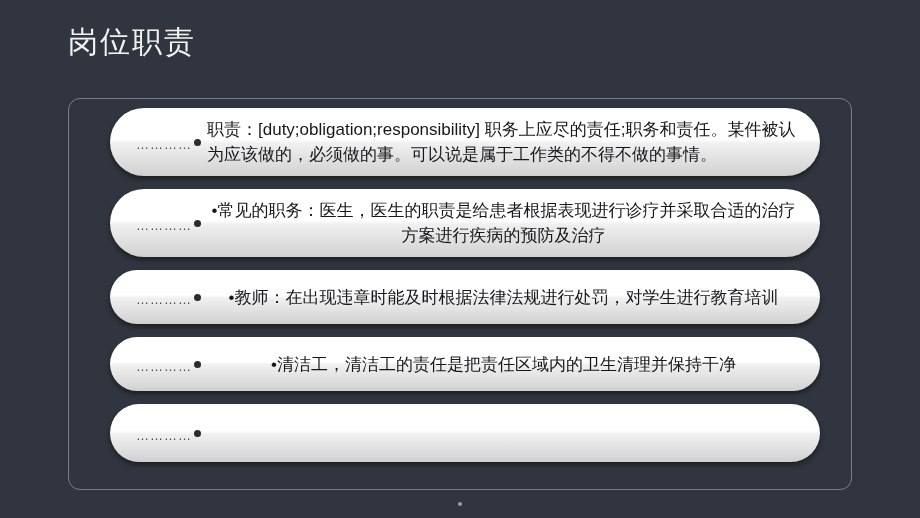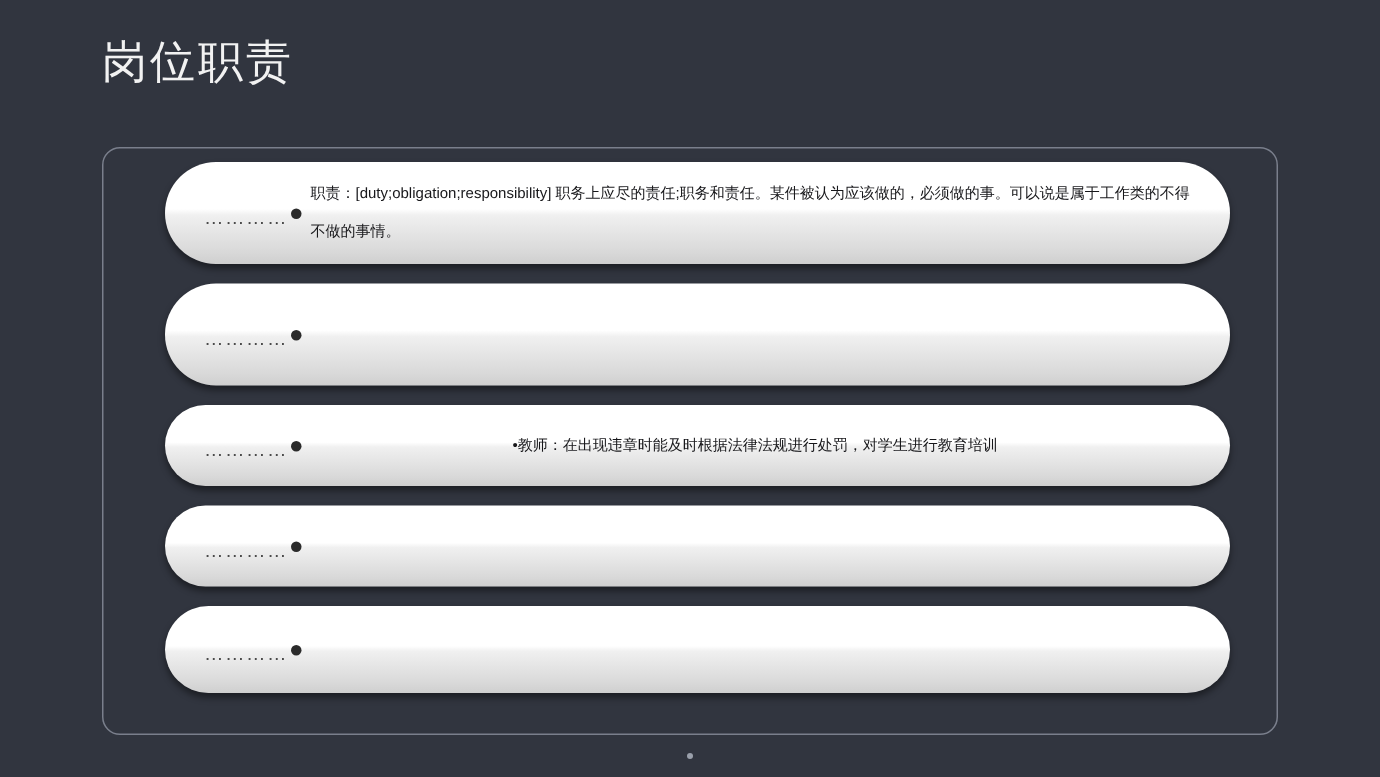--- a/index.html
+++ b/index.html
@@ -73,21 +73,21 @@
   }
   .dot-end {
     width: 7px;
     height: 7px;
     border-radius: 50%;
     background: #2b2b2b;
     margin-left: 2px;
   }
   .row-text {
     flex: 1 1 auto;
-    font-size: 10px;
+    font-size: 17px;
     color: #17171a;
     line-height: 25px;
     text-align: center;
   }
   .row-1 { height: 68px; }
   .row-2 { height: 68px; }
   .row-3 { height: 54px; }
   .row-4 { height: 54px; }
   .row-5 { height: 58px; }
   .row-1 .row-text { text-align: left; }
@@ -119,35 +119,37 @@
         <span class="dot-end"></span>
       </span>
       <span class="row-text">职责：[duty;obligation;responsibility] 职务上应尽的责任;职务和责任。某件被认为应该做的，必须做的事。可以说是属于工作类的不得不做的事情。</span>
     </div>
 
     <div class="row row-2">
       <span class="row-dots">
         <span class="dots-text">…………</span>
         <span class="dot-end"></span>
       </span>
+      <span class="row-text">•常见的职务：医生，医生的职责是给患者根据表现进行诊疗并采取合适的治疗方案进行疾病的预防及治疗</span>
     </div>
 
     <div class="row row-3">
       <span class="row-dots">
         <span class="dots-text">…………</span>
         <span class="dot-end"></span>
       </span>
       <span class="row-text">•教师：在出现违章时能及时根据法律法规进行处罚，对学生进行教育培训</span>
     </div>
 
     <div class="row row-4">
       <span class="row-dots">
         <span class="dots-text">…………</span>
         <span class="dot-end"></span>
       </span>
+      <span class="row-text">•清洁工，清洁工的责任是把责任区域内的卫生清理并保持干净</span>
     </div>
 
     <div class="row row-5">
       <span class="row-dots">
         <span class="dots-text">…………</span>
         <span class="dot-end"></span>
       </span>
     </div>
 
   </div>

